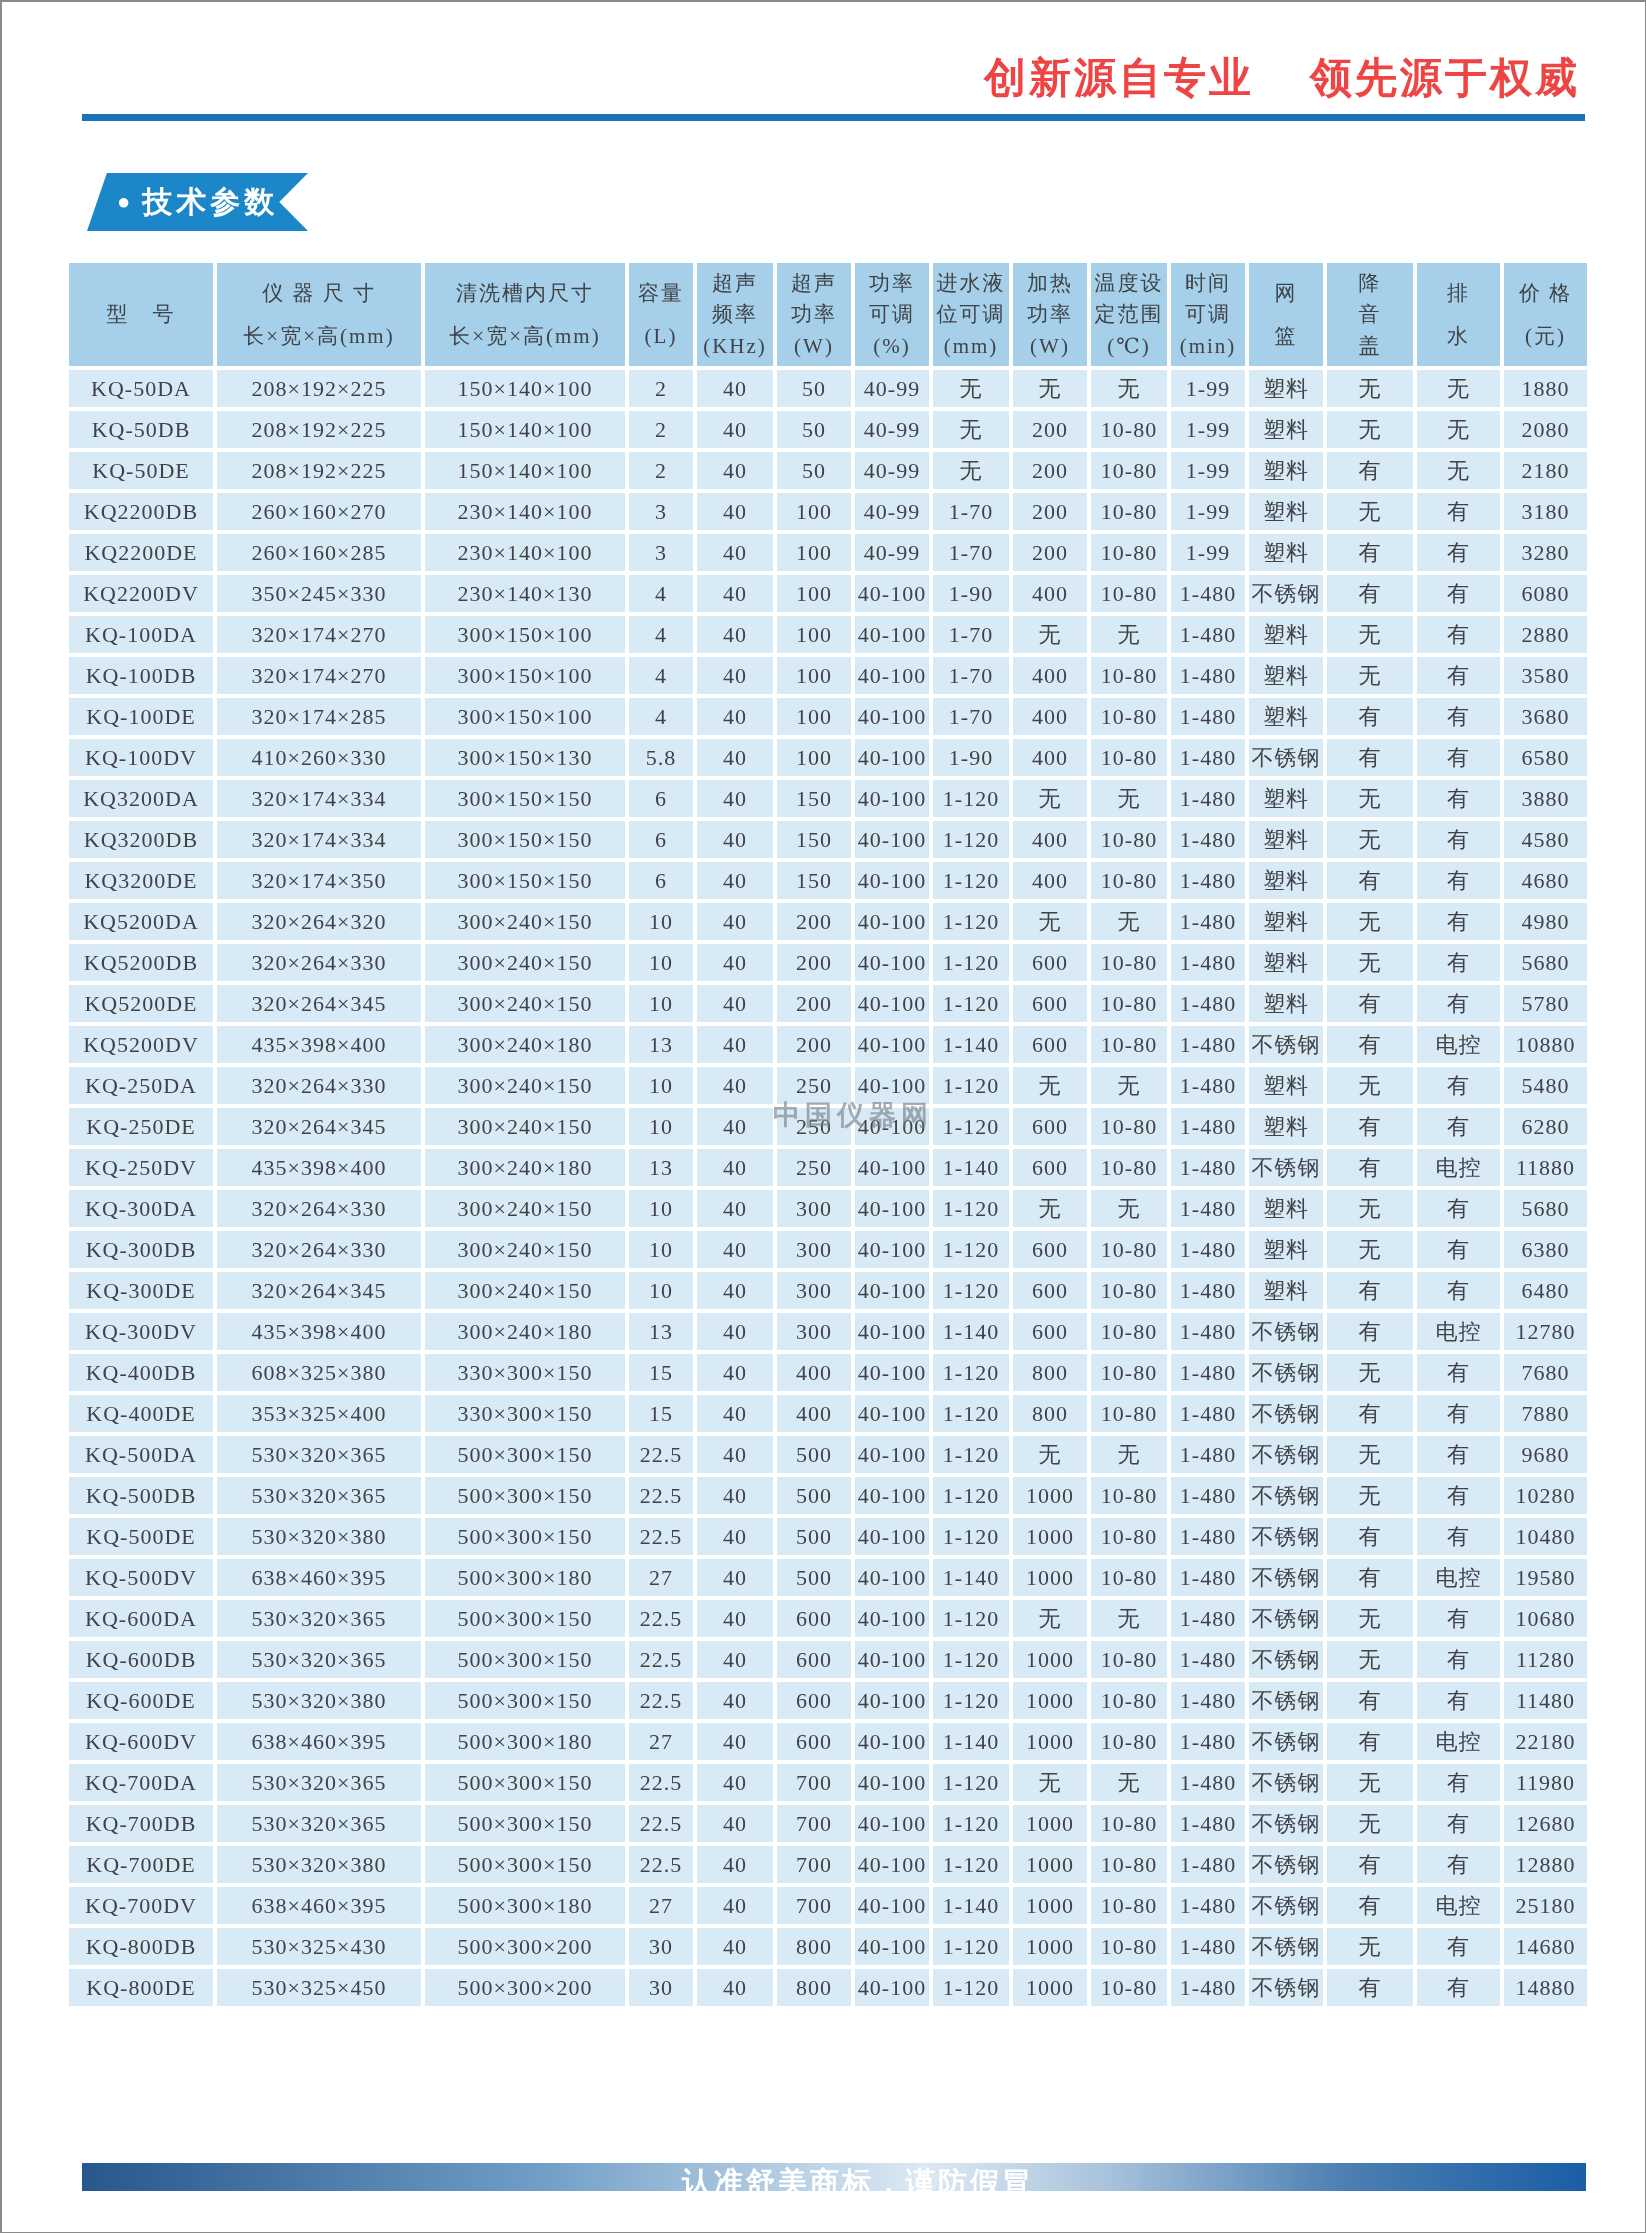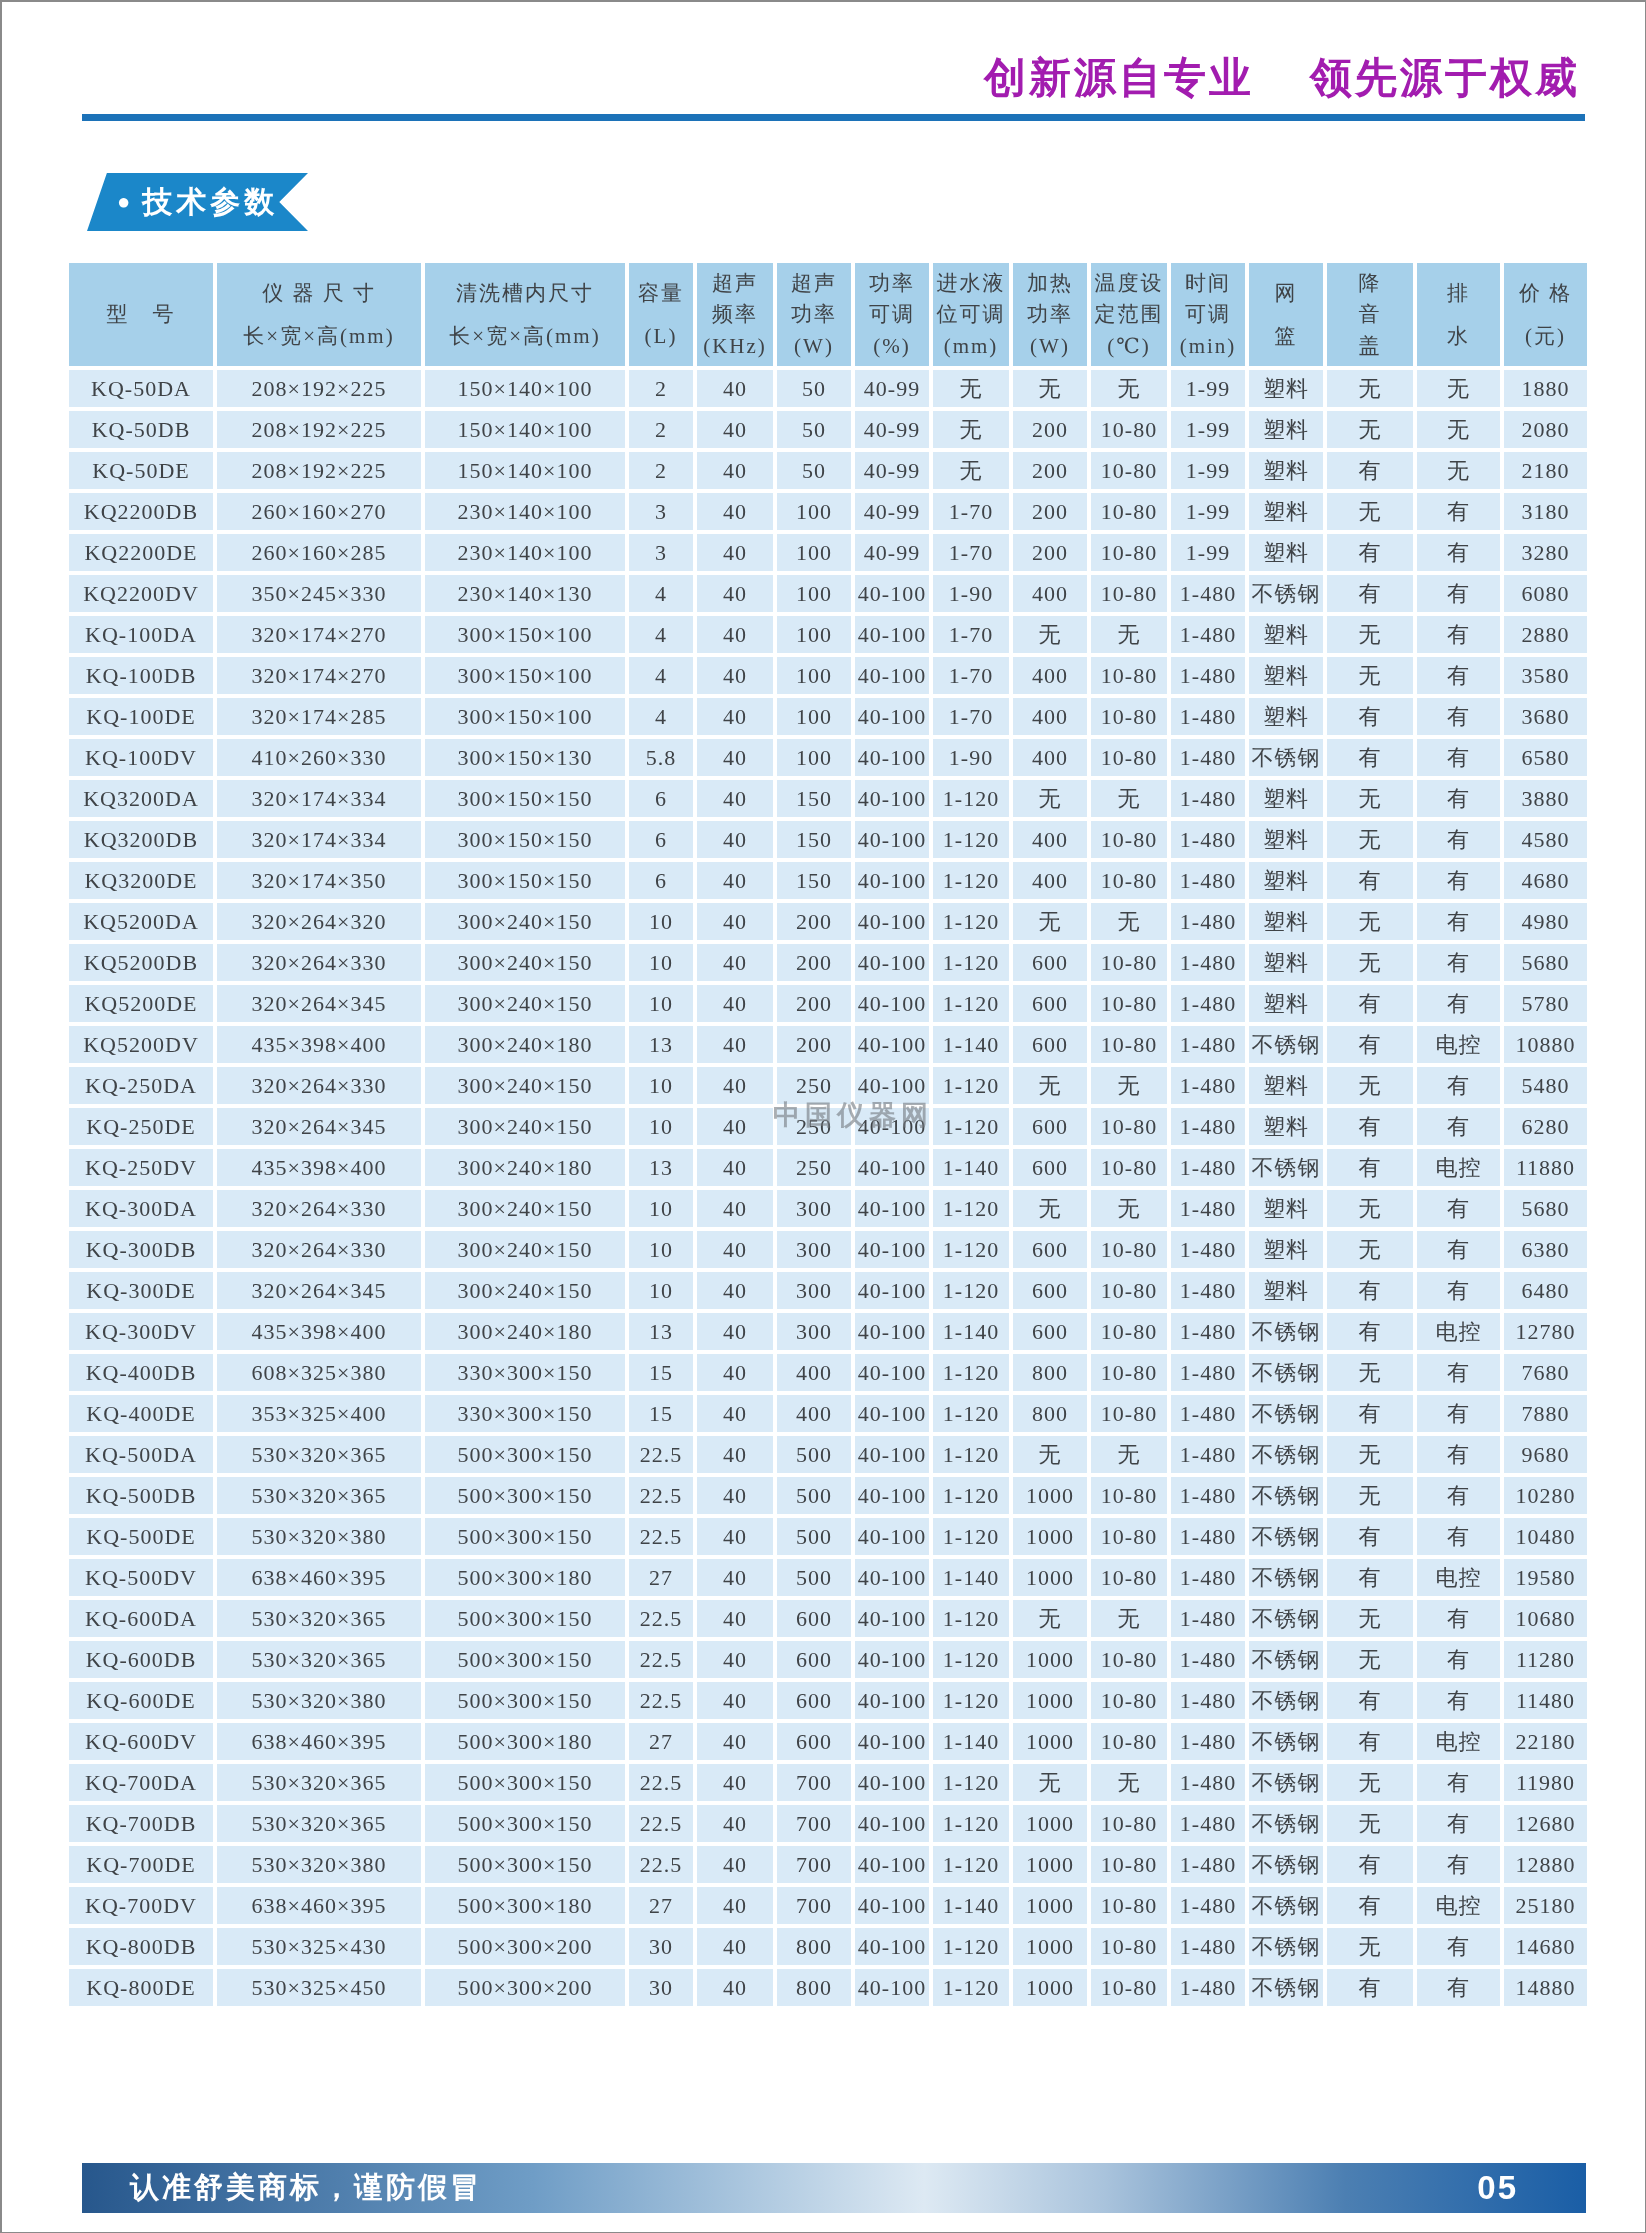--- a/index.html
+++ b/index.html
@@ -9,21 +9,21 @@
     background:#ffffff;
     border:2px solid #8a8a8a;
     box-sizing:border-box;
     overflow:hidden;
     font-family:"Liberation Sans","DejaVu Sans",sans-serif;
   }
   
   .slogan{
     position:absolute;top:48px;right:65px;
     font-size:42px;font-weight:bold;
-    color:#a21caf;letter-spacing:3px;
+    color:#ef4444;letter-spacing:3px;
     white-space:nowrap;
   }
   .slogan .gap{display:inline-block;width:56px;}
   .top-rule{
     position:absolute;left:80px;top:112px;
     width:1503px;height:7px;background:#1c72b8;
   }
   
   .badge{
     position:absolute;left:85px;top:171px;
@@ -68,26 +68,27 @@
   
   .watermark{
     position:absolute;left:771px;top:1095px;
     font-size:27px;font-weight:bold;letter-spacing:5px;
     color:rgba(118,124,130,0.62);
     z-index:5;white-space:nowrap;
   }
   
   .footer-bar{
     position:absolute;left:80px;top:2161px;
-    width:1504px;height:50px;
+    width:1504px;height:28px;
     background:linear-gradient(90deg,
       #27578c 0%, #6f9dc6 30%, #dde9f3 56%,
       #a9c3dc 68%, #4c7fb2 84%, #1a5ea6 100%);
     display:flex;align-items:center;justify-content:space-between;
     color:#ffffff;
+    flex-direction:column;
   }
   .footer-bar .notice{
     font-size:29px;font-weight:bold;letter-spacing:3px;
     padding-left:48px;white-space:nowrap;
   }
   .footer-bar .pagenum{
     font-size:33px;font-weight:bold;letter-spacing:2px;
     padding-right:68px;
   }
 </style>

